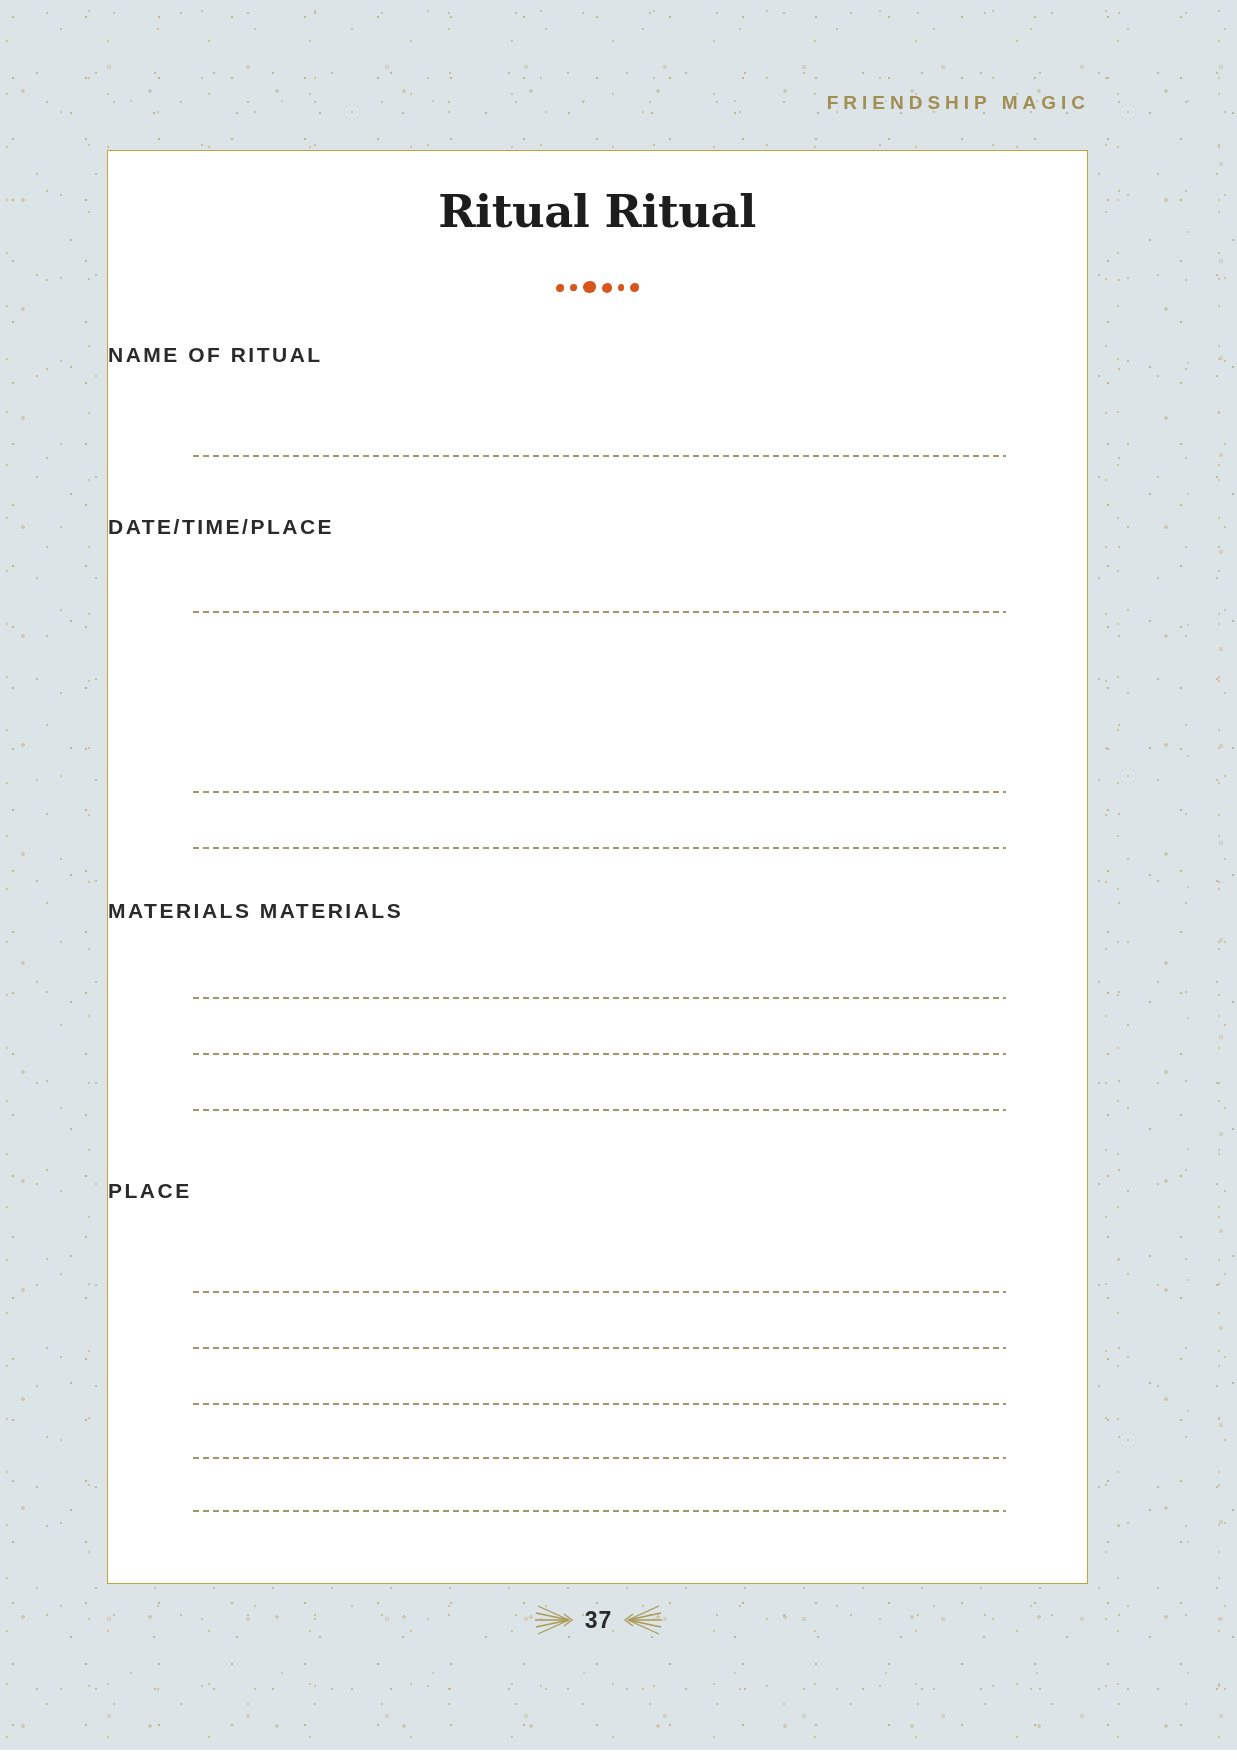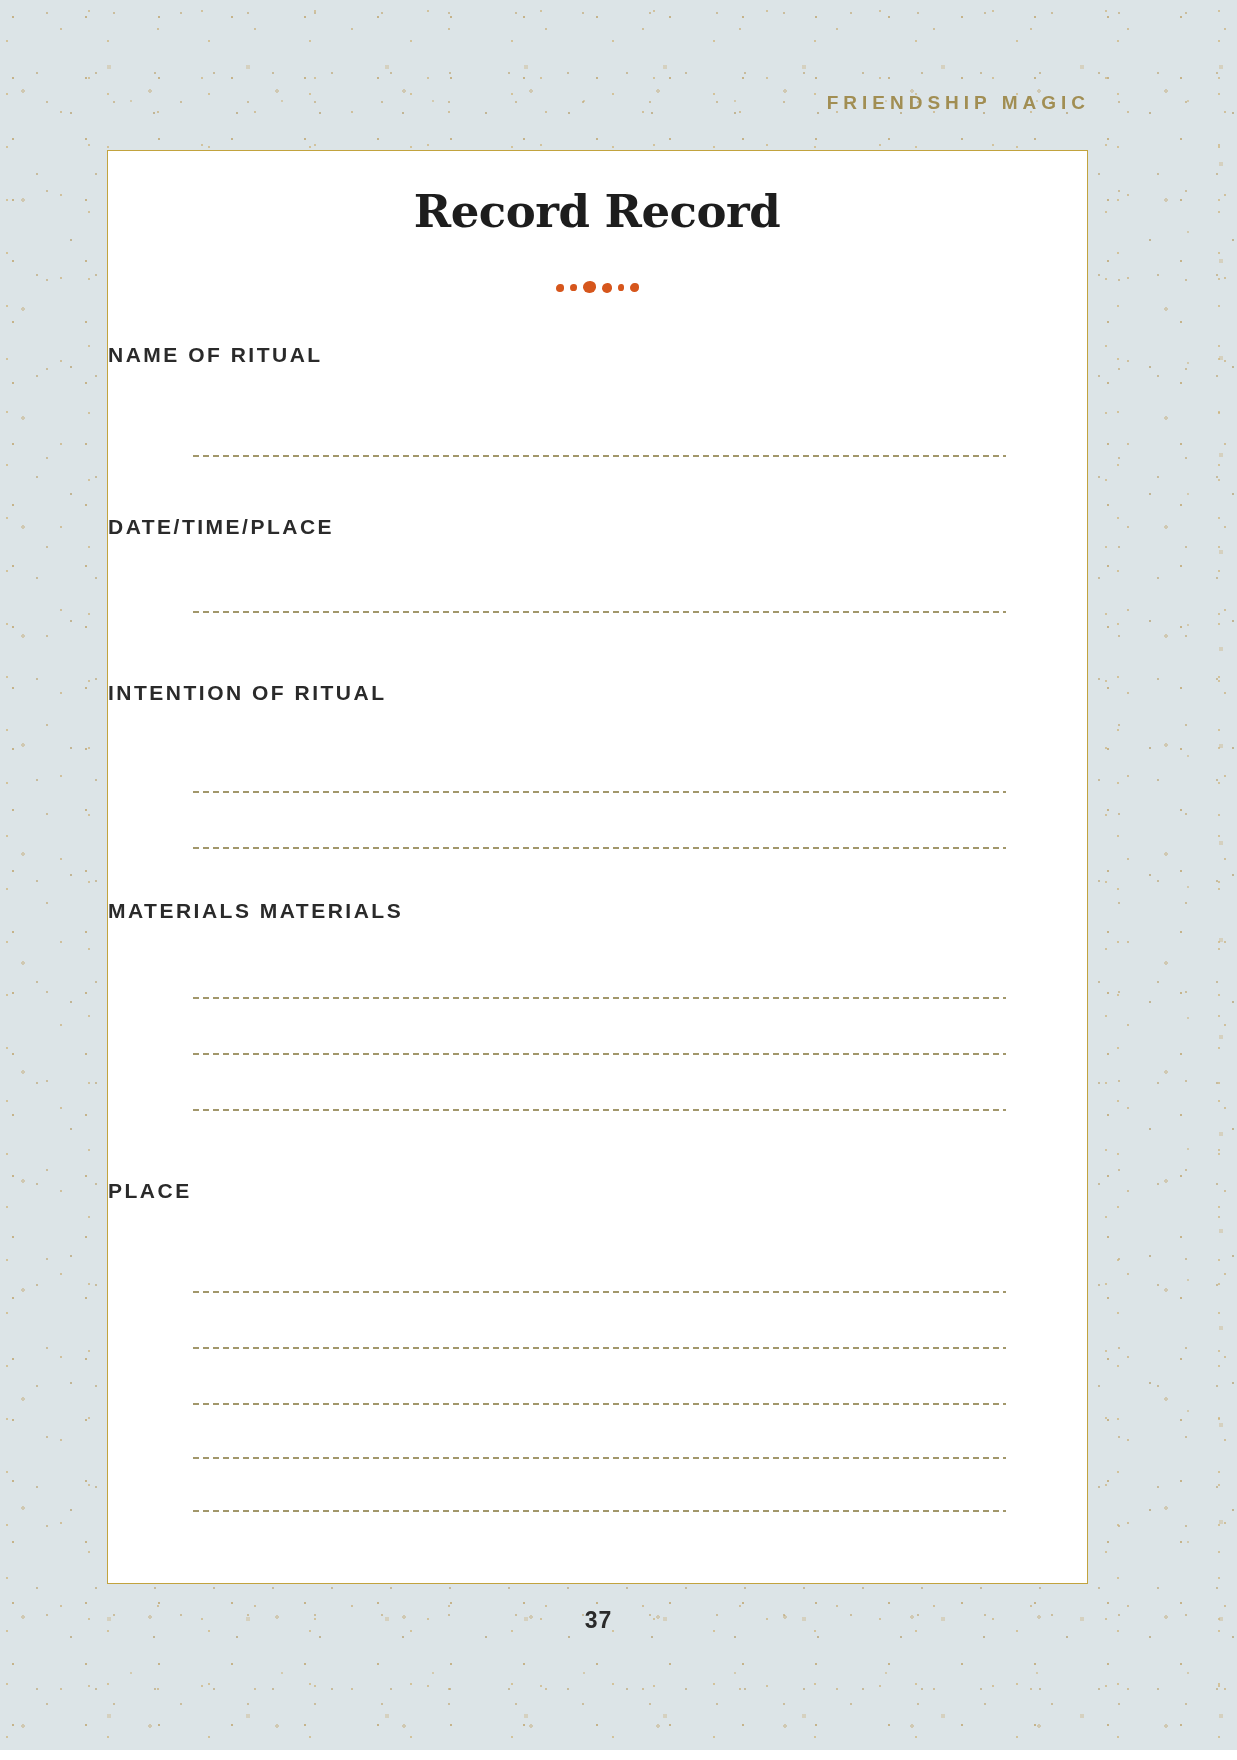--- a/index.html
+++ b/index.html
@@ -54,53 +54,52 @@
   .sec-label{
     position:absolute;left:0;width:100%;text-align:left;
     font-size:21px;font-weight:700;letter-spacing:2.5px;color:#2a2a2a;
   }
   .wline{
     position:absolute;left:85px;width:813px;height:2px;
     background:repeating-linear-gradient(90deg,#a2976b 0,#a2976b 6px,transparent 6px,transparent 10px);
   }
   .folio{
     position:absolute;left:107px;top:1602px;width:983px;height:36px;
-    display:flex;align-items:center;justify-content:center;gap:10px;flex-direction:column;
+    display:flex;align-items:center;justify-content:center;gap:10px;
   }
   .folio .num{font-size:23px;font-weight:700;color:#2a2a2a;letter-spacing:1px;}
   .folio svg{display:block;}
   .bottom-edge{position:absolute;left:0;top:1750px;width:1237px;height:10px;background:#ffffff;}
 </style>
 </head>
 <body>
 
 <div class="page-bg"></div>
 
 <div class="running-head">FRIENDSHIP MAGIC</div>
 
 <div class="card">
   <div class="card-inner">
-    <div class="form-title">Record Record</div>
+    <div class="form-title">Ritual Ritual</div>
 
     <div class="orn-dots">
       <i></i>
         <i></i>
         <i></i>
         <i></i>
         <i></i>
         <i></i>
     </div>
 
     <div class="sec-label" style="top:192px">NAME OF RITUAL</div>
     <div class="wline" style="top:304px"></div>
 
     <div class="sec-label" style="top:364px">DATE/TIME/PLACE</div>
     <div class="wline" style="top:460px"></div>
 
-    <div class="sec-label" style="top:530px">INTENTION OF RITUAL</div>
     <div class="wline" style="top:640px"></div>
     <div class="wline" style="top:696px"></div>
 
     <div class="sec-label" style="top:748px">MATERIALS MATERIALS</div>
     <div class="wline" style="top:846px"></div>
     <div class="wline" style="top:902px"></div>
     <div class="wline" style="top:958px"></div>
 
     <div class="sec-label" style="top:1028px">PLACE</div>
     <div class="wline" style="top:1140px"></div>

